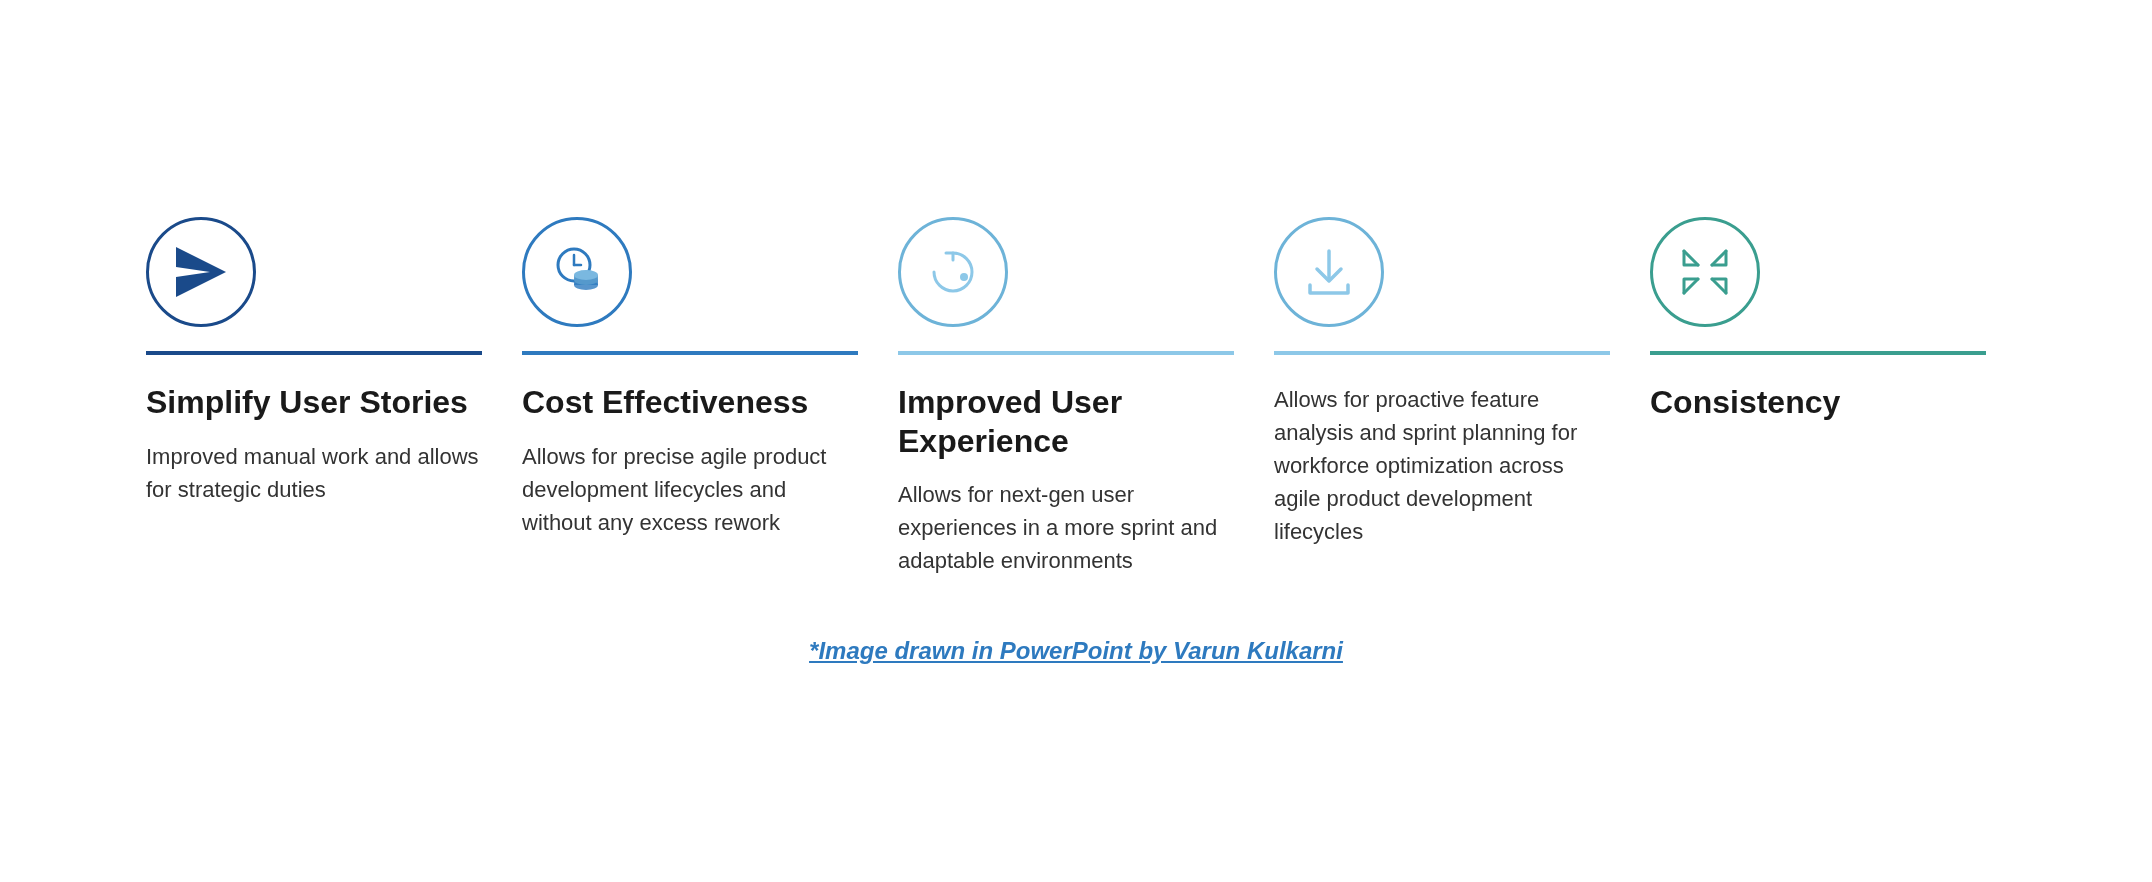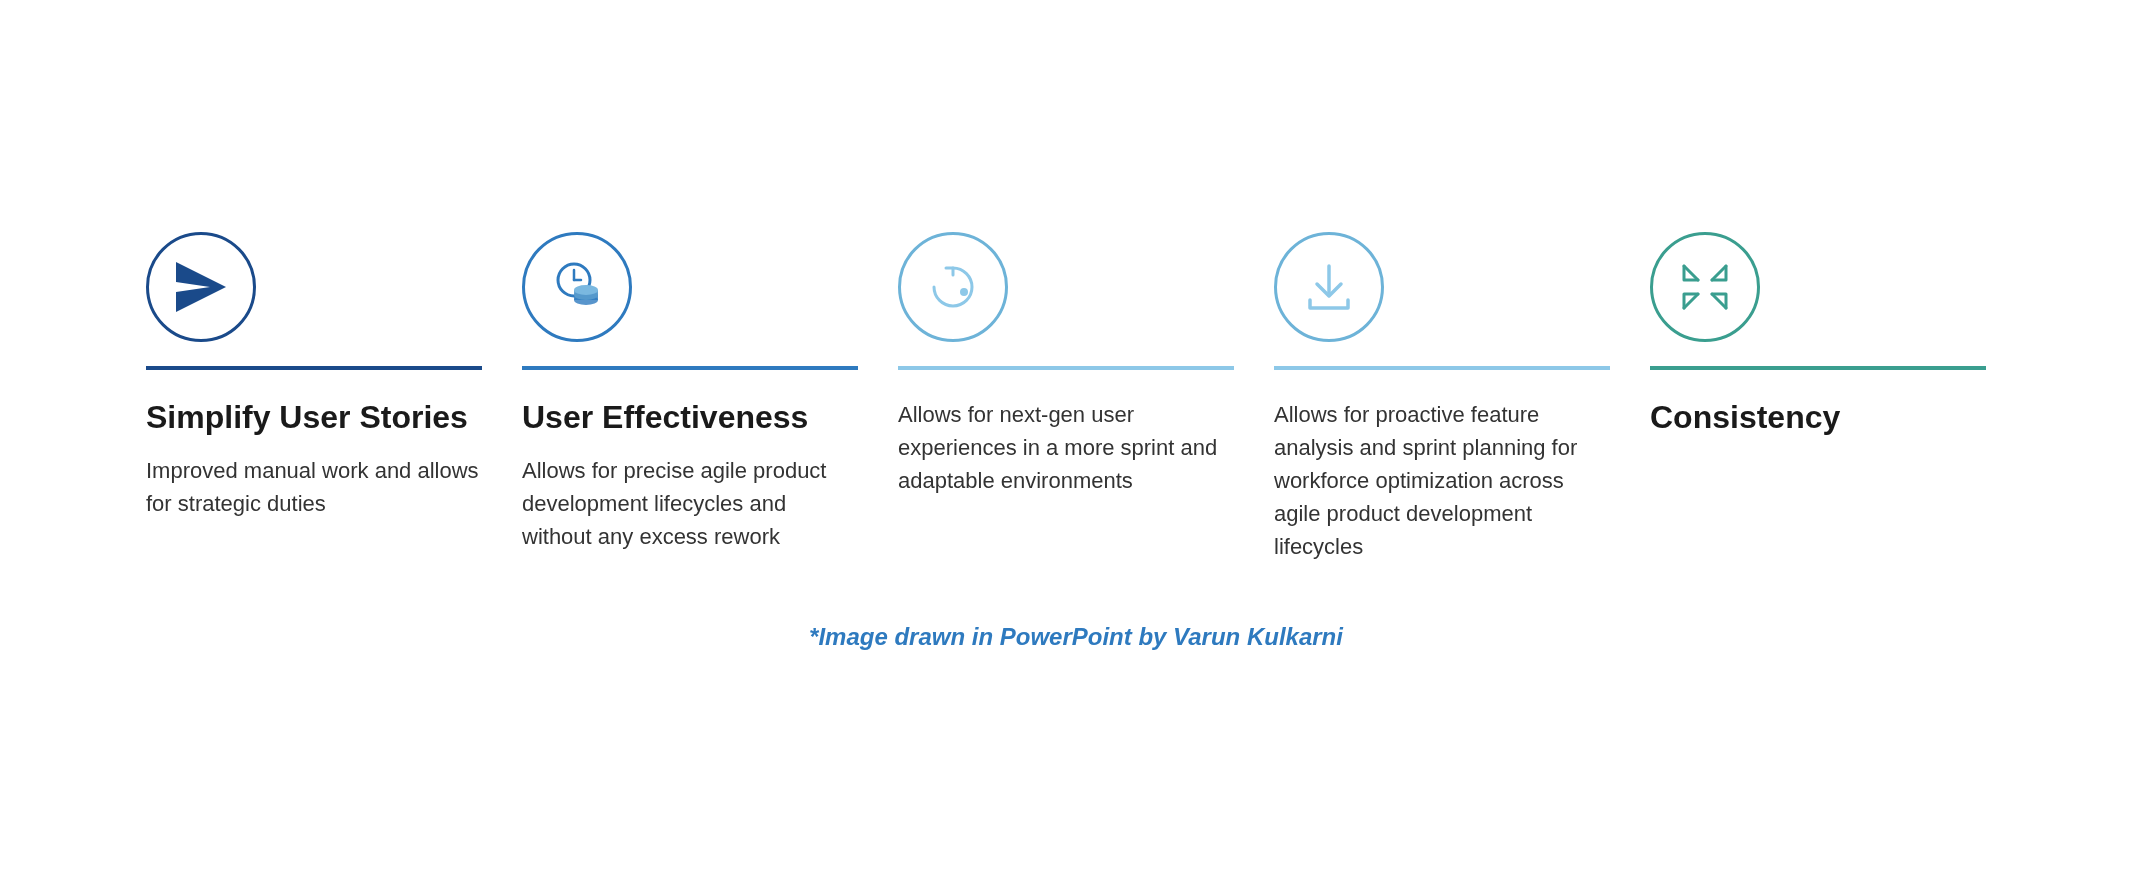--- a/index.html
+++ b/index.html
@@ -97,20 +97,21 @@
       font-weight: 400;
     }
 
     .footer-note {
       text-align: center;
       font-size: 24px;
       font-style: italic;
       font-weight: 700;
       color: #2e7abf;
       margin-top: 10px;
+      text-decoration: underline;
     }
   </style>
 </head>
 <body>
 
 <div class="main-container">
   <div class="cards-row">
 
     <div class="card">
       <div class="icon-circle">
@@ -132,36 +133,37 @@
           <line x1="26" y1="22" x2="33" y2="22" stroke="#2e7abf" stroke-width="2.5" stroke-linecap="round"></line>
 
           <ellipse cx="38" cy="42" rx="12" ry="5" fill="#2e7abf" opacity="0.8"></ellipse>
           <rect x="26" y="37" width="24" height="5" fill="#2e7abf" opacity="0.8"></rect>
           <ellipse cx="38" cy="37" rx="12" ry="5" fill="#5599cc"></ellipse>
           <rect x="26" y="32" width="24" height="5" fill="#5599cc" opacity="0.9"></rect>
           <ellipse cx="38" cy="32" rx="12" ry="5" fill="#7ab8e0"></ellipse>
         </svg>
       </div>
       <div class="divider"></div>
-      <div class="card-title">User Effectiveness</div>
+      <div class="card-title">Cost Effectiveness</div>
       <div class="card-body">Allows for precise agile product development lifecycles and without any excess rework</div>
     </div>
 
     <div class="card">
       <div class="icon-circle">
         <svg viewBox="0 0 58 58" fill="none" xmlns="http://www.w3.org/2000/svg">
 
           <path d="M29 10 A19 19 0 1 1 10 29" stroke="#8dc8e8" stroke-width="3" fill="none" stroke-linecap="round"></path>
 
           <polyline points="22,10 29,10 29,17" stroke="#8dc8e8" stroke-width="3" fill="none" stroke-linecap="round" stroke-linejoin="round"></polyline>
 
           <circle cx="40" cy="34" r="4" fill="#8dc8e8"></circle>
         </svg>
       </div>
       <div class="divider"></div>
+      <div class="card-title">Improved User Experience</div>
       <div class="card-body">Allows for next-gen user experiences in a more sprint and adaptable environments</div>
     </div>
 
     <div class="card">
       <div class="icon-circle">
         <svg viewBox="0 0 58 58" fill="none" xmlns="http://www.w3.org/2000/svg">
 
           <line x1="29" y1="8" x2="29" y2="36" stroke="#8dc8e8" stroke-width="3.5" stroke-linecap="round"></line>
           <polyline points="17,26 29,38 41,26" stroke="#8dc8e8" stroke-width="3.5" fill="none" stroke-linecap="round" stroke-linejoin="round"></polyline>
 

